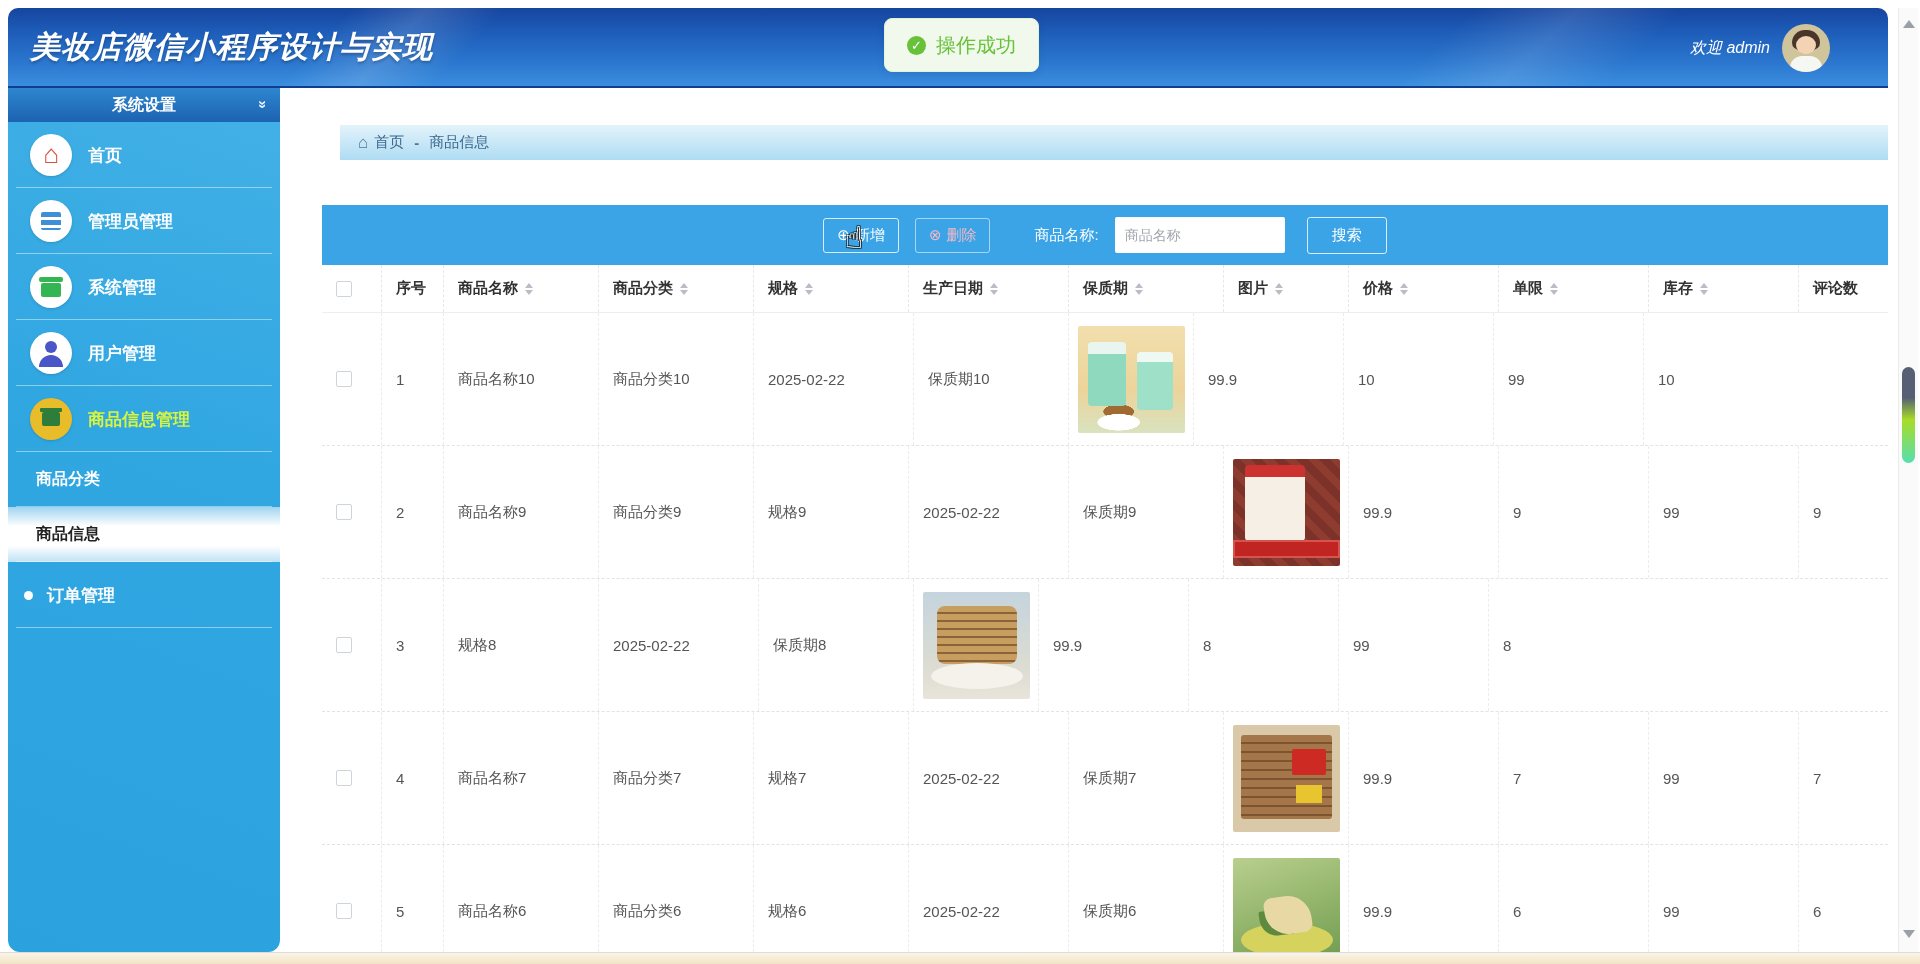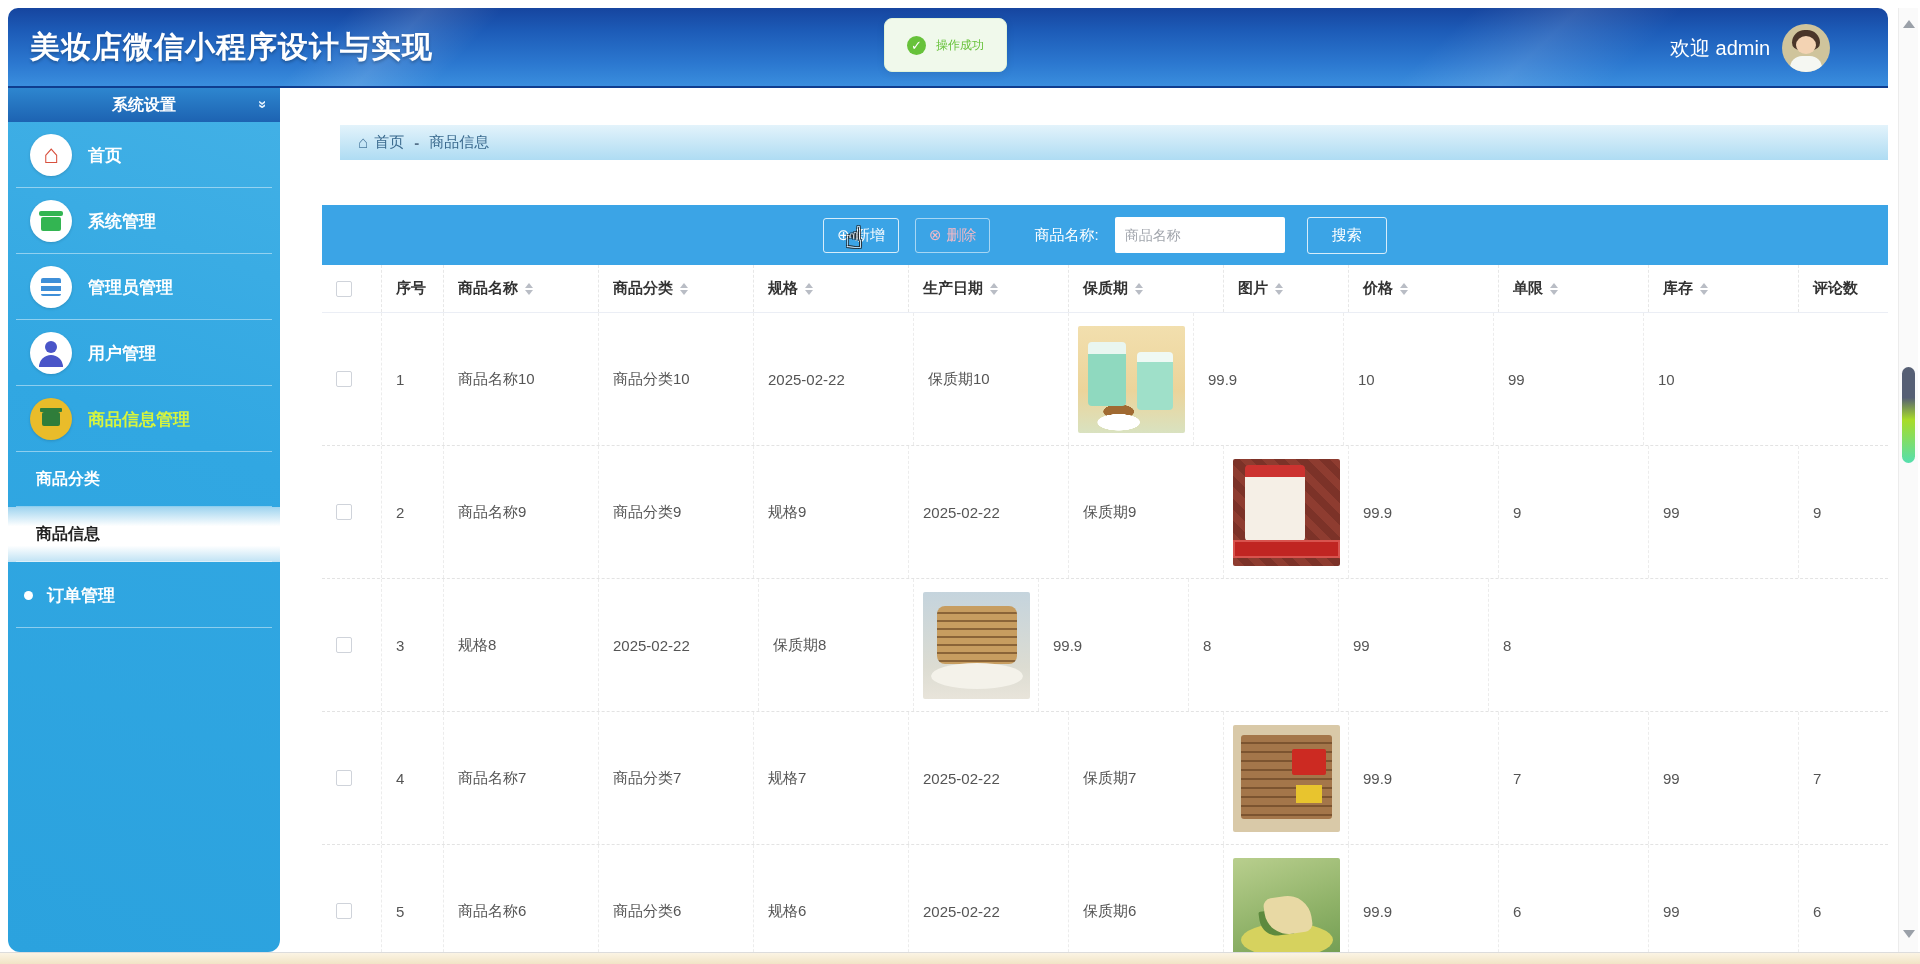--- a/index.html
+++ b/index.html
@@ -3,47 +3,47 @@
 <meta charset="utf-8">
 <style>
   * { margin:0; padding:0; box-sizing:border-box; }
   html,body { width:1920px; height:964px; overflow:hidden; background:#ffffff;
     font-family:"Liberation Sans","DejaVu Sans",sans-serif; }
 
   
   .app-header { position:absolute; left:8px; top:8px; width:1880px; height:80px;
     background:linear-gradient(180deg,#16459f 0%,#1d5cb8 30%,#2b77cf 70%,#3a8ede 100%);
     border-radius:10px 10px 0 0; overflow:hidden; border-bottom:2px solid #0f3d8f;
-    display:flex; align-items:center; }
+    display:flex; align-items:center;font-style:italic; }
   .app-header .streak1 { position:absolute; left:180px; top:-40px; width:420px; height:200px;
     background:linear-gradient(115deg,transparent 30%,rgba(255,255,255,.14) 45%,transparent 60%);
     transform:skewX(-25deg); }
   .app-header .streak2 { position:absolute; right:60px; top:-60px; width:600px; height:220px;
     background:linear-gradient(115deg,transparent 35%,rgba(255,255,255,.12) 50%,transparent 65%);
     transform:skewX(-30deg); }
   .app-title { color:#fff; font-size:30px; font-weight:bold; margin-left:22px;
     letter-spacing:1px; text-shadow:0 2px 3px rgba(0,0,0,.25); z-index:2; }
   .header-right { position:absolute; right:58px; top:0; height:80px;
     display:flex; align-items:center; gap:12px; z-index:2; }
-  .welcome-text { color:#fff; font-size:20px; }
+  .welcome-text { color:#fff; font-size:16px; }
   .avatar { width:48px; height:48px; border-radius:50%; background:#cfc49c; position:relative; overflow:hidden; }
   .avatar .hair { position:absolute; left:10px; top:6px; width:28px; height:20px;
     border-radius:14px 14px 8px 8px; background:#4a3629; }
   .avatar .face { position:absolute; left:14px; top:12px; width:20px; height:18px;
     border-radius:50%; background:#f3d3b3; }
   .avatar .body { position:absolute; left:8px; top:32px; width:32px; height:20px;
     border-radius:12px 12px 0 0; background:#f5f7f2; }
 
   
   .toast { position:absolute; left:884px; top:18px; height:54px; padding:0 22px;
     background:#f0f9eb; border:1px solid #e1f3d8; border-radius:8px;
     display:flex; align-items:center; gap:10px; z-index:60; box-shadow:0 2px 8px rgba(0,0,0,.08); }
   .toast-check { width:19px; height:19px; border-radius:50%; background:#67c23a; color:#fff;
     font-size:13px; display:flex; align-items:center; justify-content:center; }
-  .toast-text { color:#67c23a; font-size:12px; }
+  .toast-text { color:#67c23a; font-size:20px; }
 
   
   .sidebar { position:absolute; left:8px; top:88px; width:272px; height:864px;
     background:linear-gradient(200deg,#43b1e6 0%,#31a7e2 40%,#2ba2de 100%);
     border-radius:0 0 12px 12px; overflow:hidden; }
   .side-header { height:34px; background:linear-gradient(180deg,#2e86cf 0%,#1d63b2 100%);
     display:flex; align-items:center; justify-content:center; position:relative;
     color:#fff; font-size:16px; font-weight:bold; }
   .side-chevron { position:absolute; right:16px; top:8px; color:#e8f4ff; font-size:15px;
     display:inline-block; transform:rotate(-90deg); }
@@ -208,30 +208,30 @@
     <span class="side-chevron">«</span>
   </div>
   <div>
 
       <div class="side-item has-icon ic-home">
         <span class="badge"></span>
 
         <span class="side-label">首页</span>
       </div>
 
+      <div class="side-item has-icon ic-list">
+        <span class="badge"></span>
+
+        <span class="side-label">管理员管理</span>
+      </div>
+
       <div class="side-item has-icon ic-archive">
         <span class="badge"></span>
 
         <span class="side-label">系统管理</span>
-      </div>
-
-      <div class="side-item has-icon ic-list">
-        <span class="badge"></span>
-
-        <span class="side-label">管理员管理</span>
       </div>
 
       <div class="side-item has-icon ic-user">
         <span class="badge"></span>
 
         <span class="side-label">用户管理</span>
       </div>
 
       <div class="side-item active has-icon ic-box">
         <span class="badge"></span>

